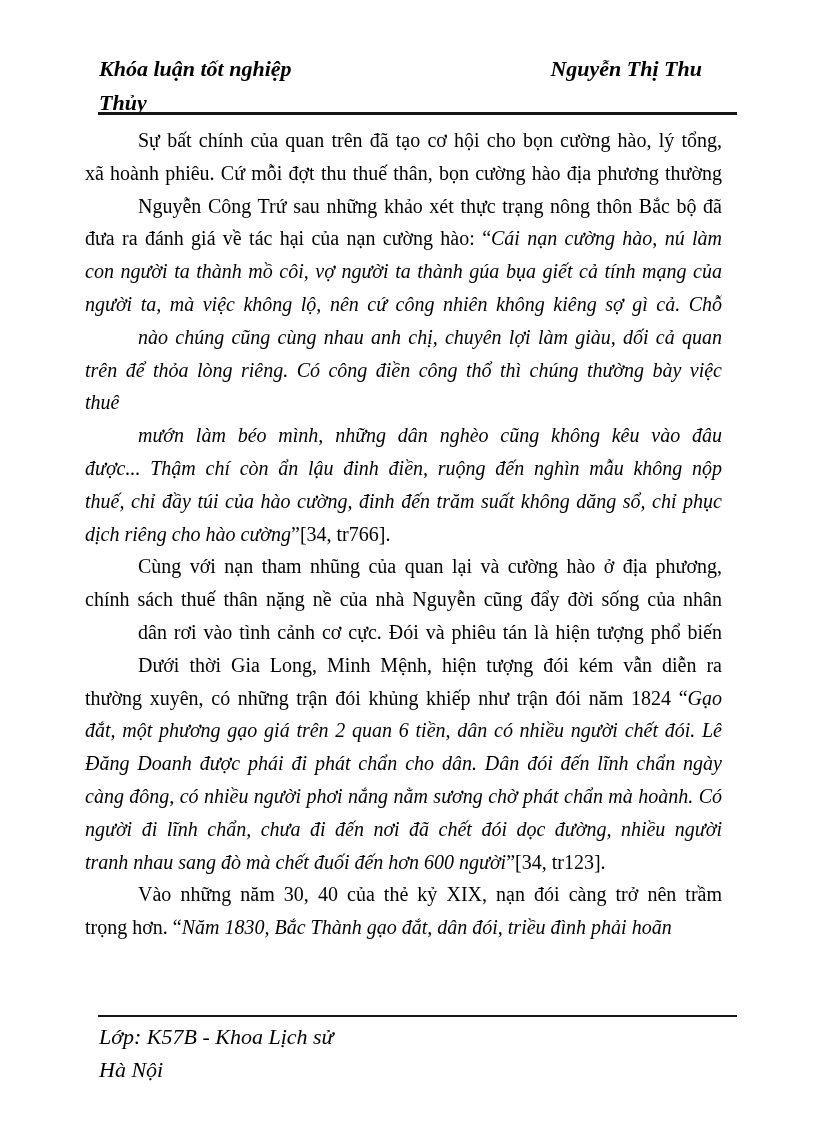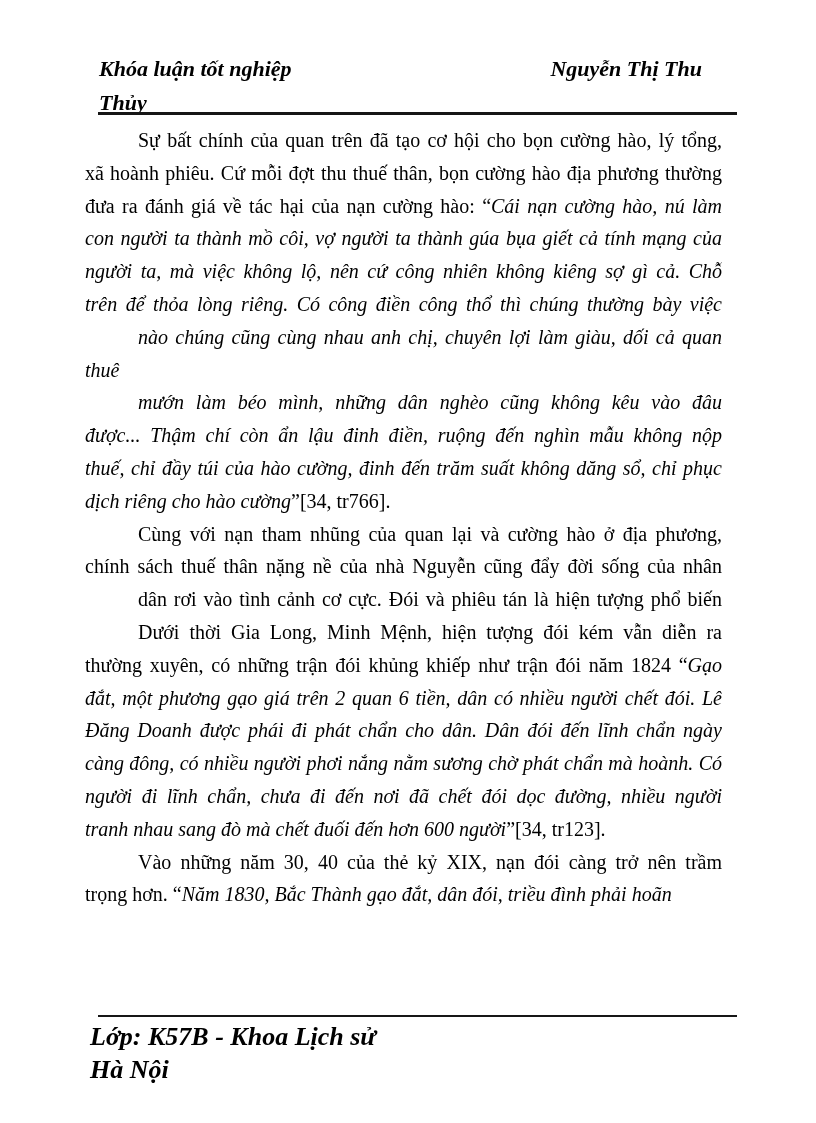--- a/index.html
+++ b/index.html
@@ -40,23 +40,23 @@
     text-align: justify;
     text-align-last: justify;
     white-space: nowrap;
   }
   .line.end { text-align-last: left; }
   .line.indent { text-indent: 53px; }
   .it { font-style: italic; }
   
   .footer {
     position: absolute;
-    left: 90px; top: 1010px; width: 637px;
-    font-weight: bold; font-style: italic;
-    font-size: 26px; line-height: 33px;
+    left: 99px; top: 1010px; width: 637px;
+    font-weight: normal; font-style: italic;
+    font-size: 22px; line-height: 33px;
   }
   .footer-row { display: flex; justify-content: space-between; }
   .footer-right { margin-right: 32px; }
   .bottom-dotted {
     position: absolute;
     left: 0; top: 1118px; width: 816px; height: 0;
     border-top: 2px dotted #b9b9b9;
   }
 </style>
 </head>
@@ -70,25 +70,26 @@
       <span class="header-right">Nguyễn Thị Thu</span>
     </div>
     <div>Thủy</div>
   </div>
 
   <div class="rule rule-top"></div>
 
   <div class="doc-body">
       <div class="line indent"><span>Sự bất chính của quan trên đã tạo cơ hội cho bọn cường hào, lý tổng,</span></div>
       <div class="line"><span>xã hoành phiêu. Cứ mỗi đợt thu thuế thân, bọn cường hào địa phương thường</span></div>
+      <div class="line indent"><span>Nguyễn Công Trứ sau những khảo xét thực trạng nông thôn Bắc bộ đã</span></div>
       <div class="line"><span>đưa ra đánh giá về tác hại của nạn cường hào: “</span><span class="it">Cái nạn cường hào, nú làm</span></div>
       <div class="line"><span class="it">con người ta thành mồ côi, vợ người ta thành gúa bụa giết cả tính mạng của</span></div>
       <div class="line"><span class="it">người ta, mà việc không lộ, nên cứ công nhiên không kiêng sợ gì cả. Chỗ</span></div>
+      <div class="line indent"><span class="it">nào chúng cũng cùng nhau anh chị, chuyên lợi làm giàu, dối cả quan</span></div>
       <div class="line"><span class="it">trên để thỏa lòng riêng. Có công điền công thổ thì chúng thường bày việc</span></div>
-      <div class="line indent"><span class="it">nào chúng cũng cùng nhau anh chị, chuyên lợi làm giàu, dối cả quan</span></div>
       <div class="line end"><span class="it">thuê</span></div>
       <div class="line indent"><span class="it">mướn làm béo mình, những dân nghèo cũng không kêu vào đâu</span></div>
       <div class="line"><span class="it">được... Thậm chí còn ẩn lậu đinh điền, ruộng đến nghìn mẫu không nộp</span></div>
       <div class="line"><span class="it">thuế, chỉ đầy túi của hào cường, đinh đến trăm suất không dăng sổ, chỉ phục</span></div>
       <div class="line end"><span class="it">dịch riêng cho hào cường</span><span>”[34, tr766].</span></div>
       <div class="line indent"><span>Cùng với nạn tham nhũng của quan lại và cường hào ở địa phương,</span></div>
       <div class="line"><span>chính sách thuế thân nặng nề của nhà Nguyễn cũng đẩy đời sống của nhân</span></div>
       <div class="line indent"><span>dân rơi vào tình cảnh cơ cực. Đói và phiêu tán là hiện tượng phổ biến</span></div>
       <div class="line indent"><span>Dưới thời Gia Long, Minh Mệnh, hiện tượng đói kém vẫn diễn ra</span></div>
       <div class="line"><span>thường xuyên, có những trận đói khủng khiếp như trận đói năm 1824 “</span><span class="it">Gạo</span></div>

